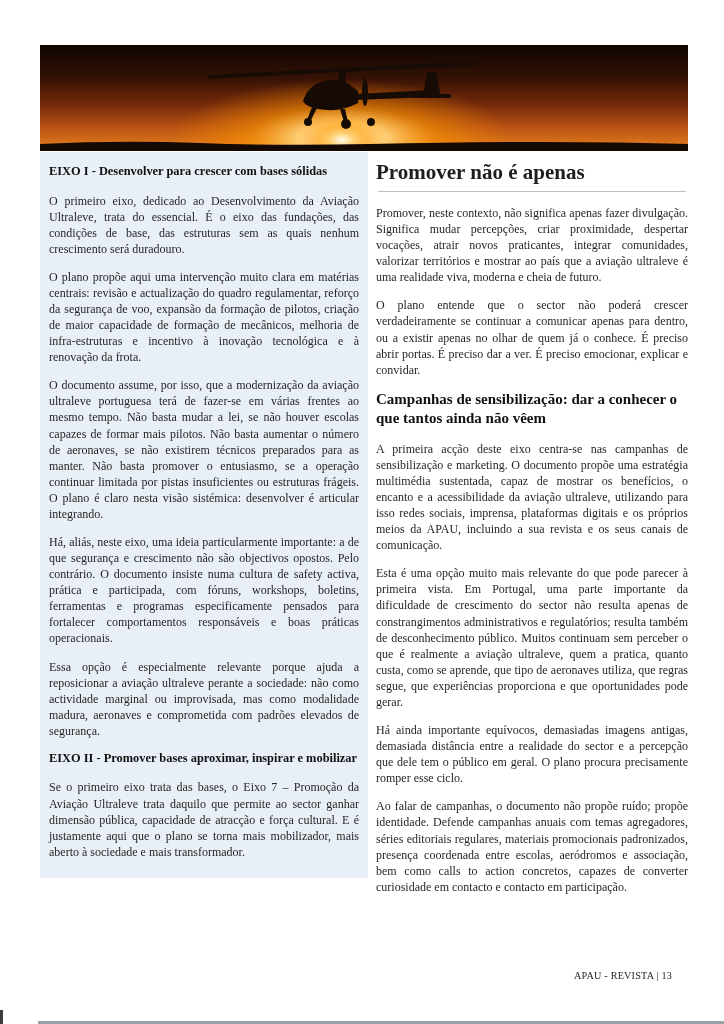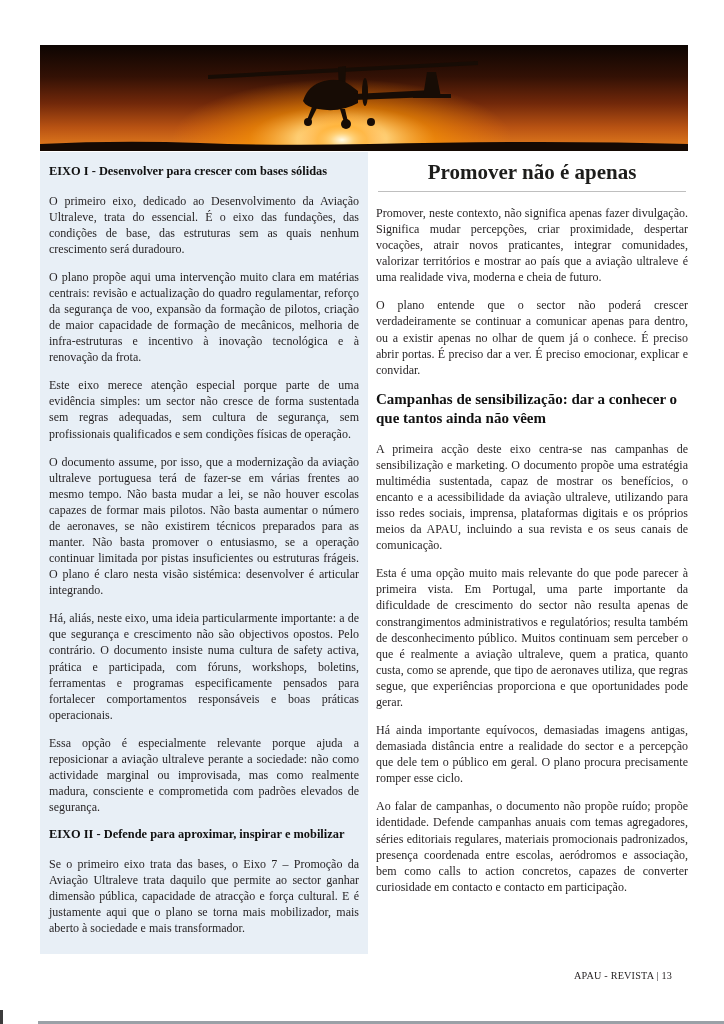--- a/index.html
+++ b/index.html
@@ -21,21 +21,21 @@
   }
   .col-left h2 {
     font-size:12.4px; font-weight:700; color:#111111; margin:2px 0 13px 0; line-height:1.25;
   }
   .col-left h2.second { margin-top:8px; }
   .col-left p, .col-right p {
     font-size:12px; line-height:1.34; text-align:justify; margin:0 0 12px 0; color:#231f20;
   }
   .col-right { flex:1; min-width:0; padding-top:2px; }
   .article-title {
-    font-size:21px; font-weight:700; color:#1d1d1b; text-align:center;
+    font-size:21px; font-weight:700; color:#1d1d1b; 
     line-height:25px; margin:6px 0 6px 0;
   }
   .article-title span { display:block; }
   .title-rule { height:1px; background:#8a8a8a; opacity:0.55; margin:4px 2px 13px 2px; }
   .col-right h3 {
     font-size:15px; font-weight:700; color:#111111; margin:3px 0 12px 0; line-height:1.3;
   }
   .footer {
     position:absolute; top:970px; right:52px; font-size:10.2px; color:#231f20;
     letter-spacing:0.2px;
@@ -89,25 +89,24 @@
       </g>
     </svg>
   </div>
 
   <div class="columns">
 
     <div class="col-left">
       <h2>EIXO I - Desenvolver para crescer com bases sólidas</h2>
       <p>O primeiro eixo, dedicado ao Desenvolvimento da Aviação Ultraleve, trata do essencial. É o eixo das fundações, das condições de base, das estruturas sem as quais nenhum crescimento será duradouro.</p>
       <p>O plano propõe aqui uma intervenção muito clara em matérias centrais: revisão e actualização do quadro regulamentar, reforço da segurança de voo, expansão da formação de pilotos, criação de maior capacidade de formação de mecânicos, melhoria de infra-estruturas e incentivo à inovação tecnológica e à renovação da frota.</p>
-      <p>Este eixo merece atenção especial porque parte de uma evidência simples: um sector não cresce de forma sustentada sem regras adequadas, sem cultura de segurança, sem profissionais qualificados e sem condições físicas de operação.</p>
       <p>O documento assume, por isso, que a modernização da aviação ultraleve portuguesa terá de fazer-se em várias frentes ao mesmo tempo. Não basta mudar a lei, se não houver escolas capazes de formar mais pilotos. Não basta aumentar o número de aeronaves, se não existirem técnicos preparados para as manter. Não basta promover o entusiasmo, se a operação continuar limitada por pistas insuficientes ou estruturas frágeis. O plano é claro nesta visão sistémica: desenvolver é articular integrando.</p>
       <p>Há, aliás, neste eixo, uma ideia particularmente importante: a de que segurança e crescimento não são objectivos opostos. Pelo contrário. O documento insiste numa cultura de safety activa, prática e participada, com fóruns, workshops, boletins, ferramentas e programas especificamente pensados para fortalecer comportamentos responsáveis e boas práticas operacionais.</p>
-      <p>Essa opção é especialmente relevante porque ajuda a reposicionar a aviação ultraleve perante a sociedade: não como actividade marginal ou improvisada, mas como realmente madura, consciente e comprometida com padrões elevados de segurança.</p>
-      <h2 class="second">EIXO II - Defende para aproximar, inspirar e mobilizar</h2>
+      <p>Essa opção é especialmente relevante porque ajuda a reposicionar a aviação ultraleve perante a sociedade: não como actividade marginal ou improvisada, mas como modalidade madura, aeronaves e comprometida com padrões elevados de segurança.</p>
+      <h2 class="second">EIXO II - Promover bases aproximar, inspirar e mobilizar</h2>
       <p>Se o primeiro eixo trata das bases, o Eixo 7 – Promoção da Aviação Ultraleve trata daquilo que permite ao sector ganhar dimensão pública, capacidade de atracção e força cultural. E é justamente aqui que o plano se torna mais mobilizador, mais aberto à sociedade e mais transformador.</p>
     </div>
 
     <div class="col-right">
       <h1 class="article-title">
         <span>Promover não é apenas</span>
       </h1>
       <div class="title-rule"></div>
       <p>Promover, neste contexto, não significa apenas fazer divulgação. Significa mudar percepções, criar proximidade, despertar vocações, atrair novos praticantes, integrar comunidades, valorizar territórios e mostrar ao país que a aviação ultraleve é uma realidade viva, moderna e cheia de futuro.</p>
       <p>O plano entende que o sector não poderá crescer verdadeiramente se continuar a comunicar apenas para dentro, ou a existir apenas no olhar de quem já o conhece. É preciso abrir portas. É preciso dar a ver. É preciso emocionar, explicar e convidar.</p>

